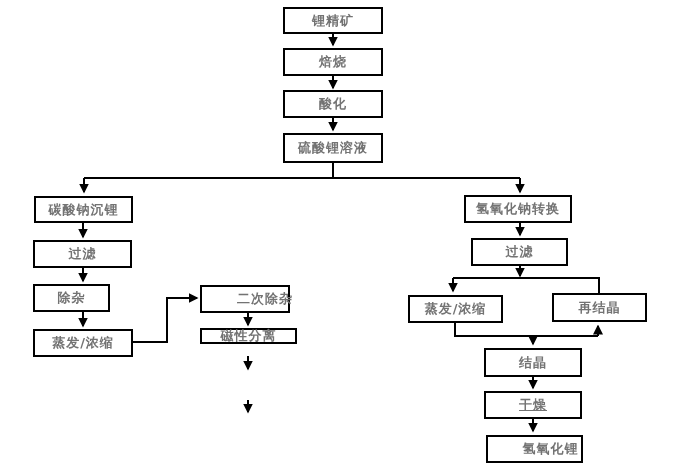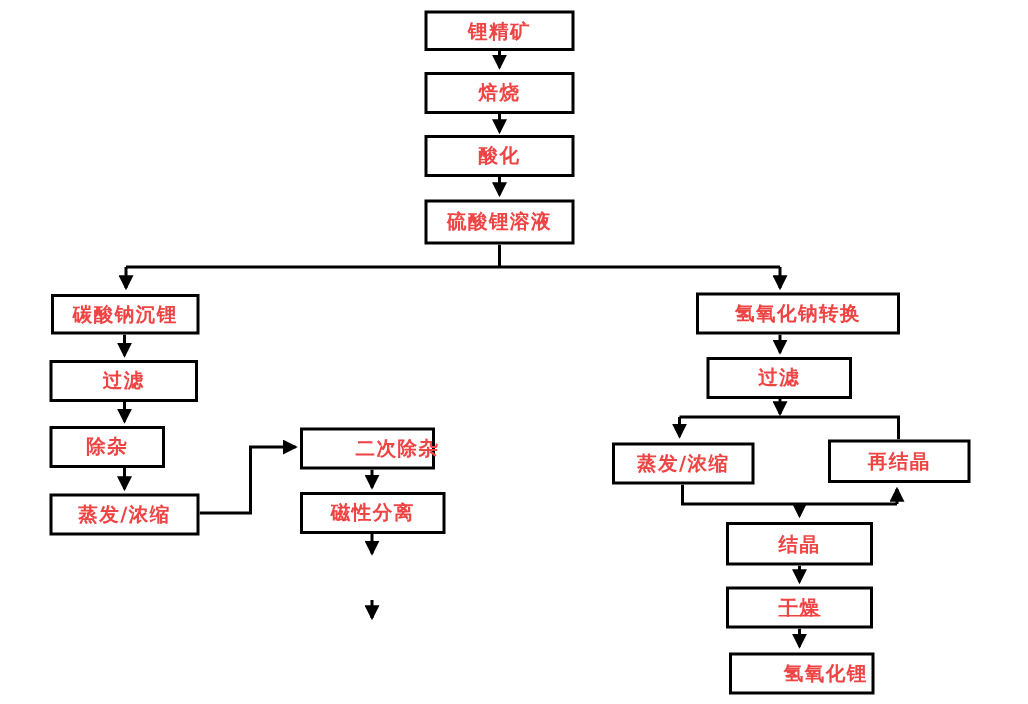--- a/index.html
+++ b/index.html
@@ -11,21 +11,21 @@
     overflow:hidden;
   }
   .wires{position:absolute;left:0;top:0;width:685px;height:469px;}
   .wires path{stroke:#000;stroke-width:2;fill:none;}
   .node{
     position:absolute;
     box-sizing:border-box;
     border:2px solid #000;
     background:#fff;
     display:flex;align-items:center;justify-content:center;
-    font-size:13px;font-weight:bold;color:#ef4444;
+    font-size:13px;font-weight:bold;color:#737373;
     letter-spacing:1px;white-space:nowrap;
   }
 </style>
 </head>
 <body>
 
 <div class="stage">
 
   <svg class="wires" viewBox="0 0 685 469" xmlns="http://www.w3.org/2000/svg">
     <defs>
@@ -66,23 +66,23 @@
   <div class="node" style="left:283px;top:48px;width:100px;height:28px;">焙烧</div>
   <div class="node" style="left:283px;top:90px;width:100px;height:28px;">酸化</div>
   <div class="node" style="left:283px;top:133px;width:100px;height:30px;text-align:center;">硫酸锂溶液</div>
 
   <div class="node" style="left:34px;top:196px;width:99px;height:27px;">碳酸钠沉锂</div>
   <div class="node" style="left:33px;top:240px;width:99px;height:28px;">过滤</div>
   <div class="node" style="left:33px;top:284px;width:77px;height:28px;">除杂</div>
   <div class="node" style="left:33px;top:329px;width:100px;height:28px;">蒸发/浓缩</div>
 
   <div class="node" style="left:200px;top:285px;width:90px;height:28px;padding-left:40px;">二次除杂</div>
-  <div class="node" style="left:200px;top:328px;width:97px;height:28px;">磁性分离</div>
+  <div class="node" style="left:200px;top:328px;width:97px;height:16px;">磁性分离</div>
 
-  <div class="node" style="left:464px;top:195px;width:136px;height:28px;">氢氧化钠转换</div>
+  <div class="node" style="left:464px;top:195px;width:108px;height:28px;">氢氧化钠转换</div>
   <div class="node" style="left:471px;top:238px;width:97px;height:28px;">过滤</div>
   <div class="node" style="left:408px;top:295px;width:95px;height:28px;">蒸发/浓缩</div>
   <div class="node" style="left:552px;top:293px;width:95px;height:29px;">再结晶</div>
   <div class="node" style="left:484px;top:348px;width:98px;height:29px;">结晶</div>
   <div class="node" style="left:484px;top:391px;width:98px;height:28px;text-decoration:underline;">干燥</div>
   <div class="node" style="left:486px;top:435px;width:97px;height:28px;padding-left:32px;">氢氧化锂</div>
 
 </div>
 
 </body></html>

